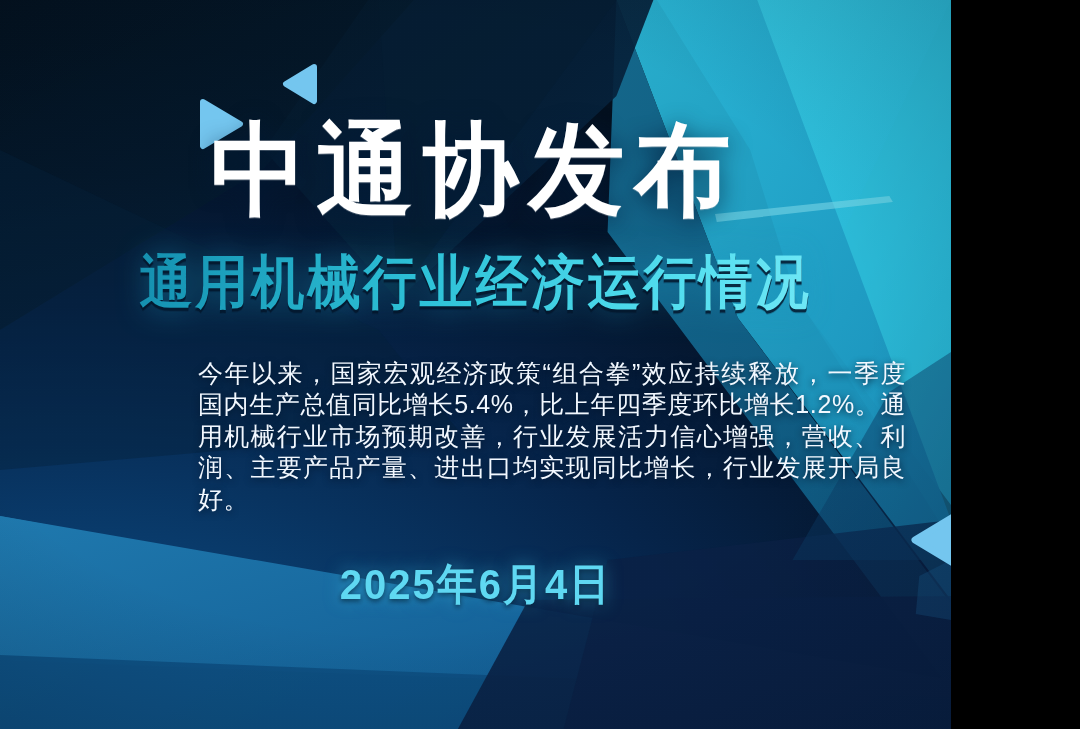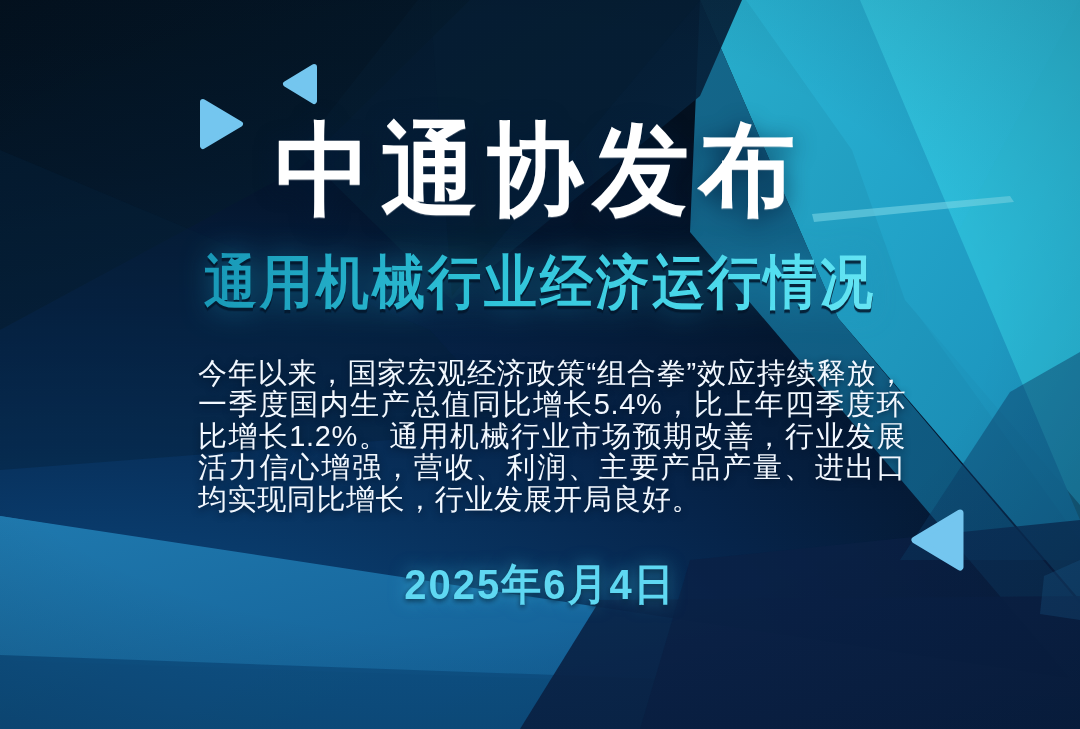--- a/index.html
+++ b/index.html
@@ -3,21 +3,21 @@
 <meta charset="utf-8">
 <style>
   html,body{margin:0;padding:0;background:#000;}
   body{
     font-family:"Liberation Sans","DejaVu Sans",sans-serif;
     -webkit-font-smoothing:antialiased;
   }
 
   #poster{
     position:relative;
-    width:1080px;
+    width:951px;
     height:729px;
     overflow:hidden;
     background:#0f172a;
     user-select:none;
   }
 
   
   .bg-base{
     position:absolute; inset:0;
     background:
@@ -80,21 +80,21 @@
     -webkit-text-fill-color:transparent;
     filter:drop-shadow(0 3px 0 rgba(3,22,43,.85)) drop-shadow(0 0 14px rgba(24,150,190,.45));
     transform:scaleY(1.1);
   }
 
   .body-copy{
     position:absolute;
     top:358px;
     left:198px;
     width:708px;
-    font-size:29px;
+    font-size:25px;
     line-height:31.4px;
     color:#f2f8ff;
     letter-spacing:.6px;
     text-align:justify;
     text-align-last:left;
     text-shadow:0 2px 7px rgba(2,20,42,.9);
     font-weight:500;
   }
   .body-copy p{margin:0;text-indent:0;}
 

